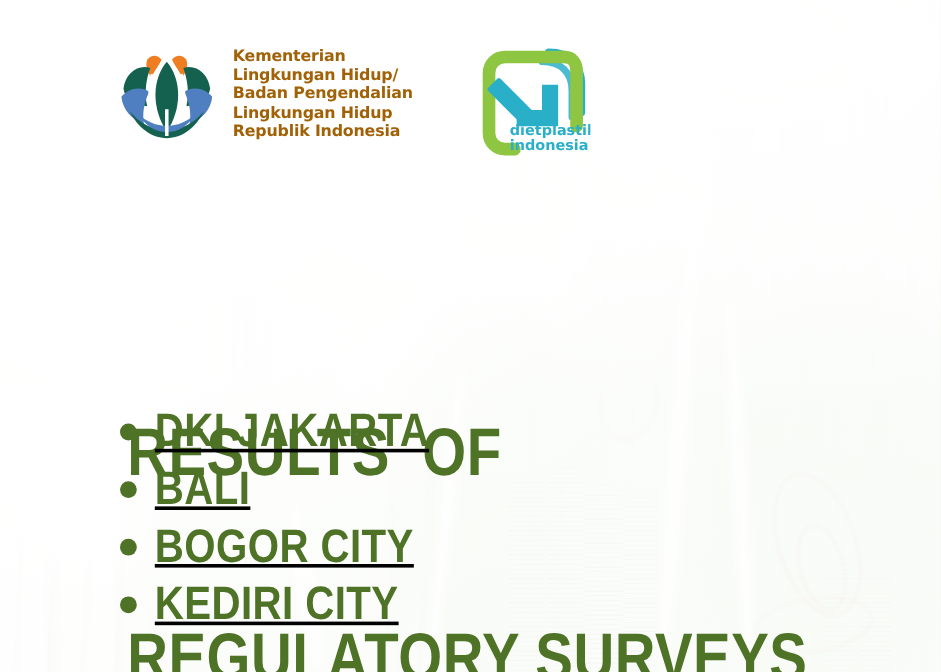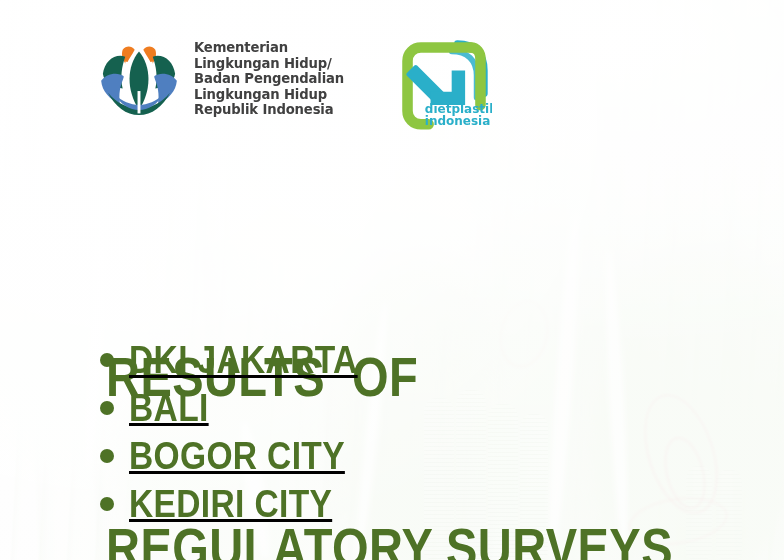--- a/index.html
+++ b/index.html
@@ -137,21 +137,21 @@
     display: flex;
     align-items: center;
     gap: 12px;
   }
   .klhk-emblem { width: 86px; height: 92px; display: block; }
   .klhk-text {
     font-family: "DejaVu Sans", sans-serif;
     font-weight: 700;
     font-size: 13.2px;
     line-height: 15.6px;
-    color: #404040;
+    color: #a16207;
     letter-spacing: -0.15px;
     white-space: pre-line;
   }
 
   .dietplastik-lockup {
     margin-left: 52px;
     margin-top: 3px;
   }
   .dp-logo { width: 96px; height: 96px; display: block; }
 

